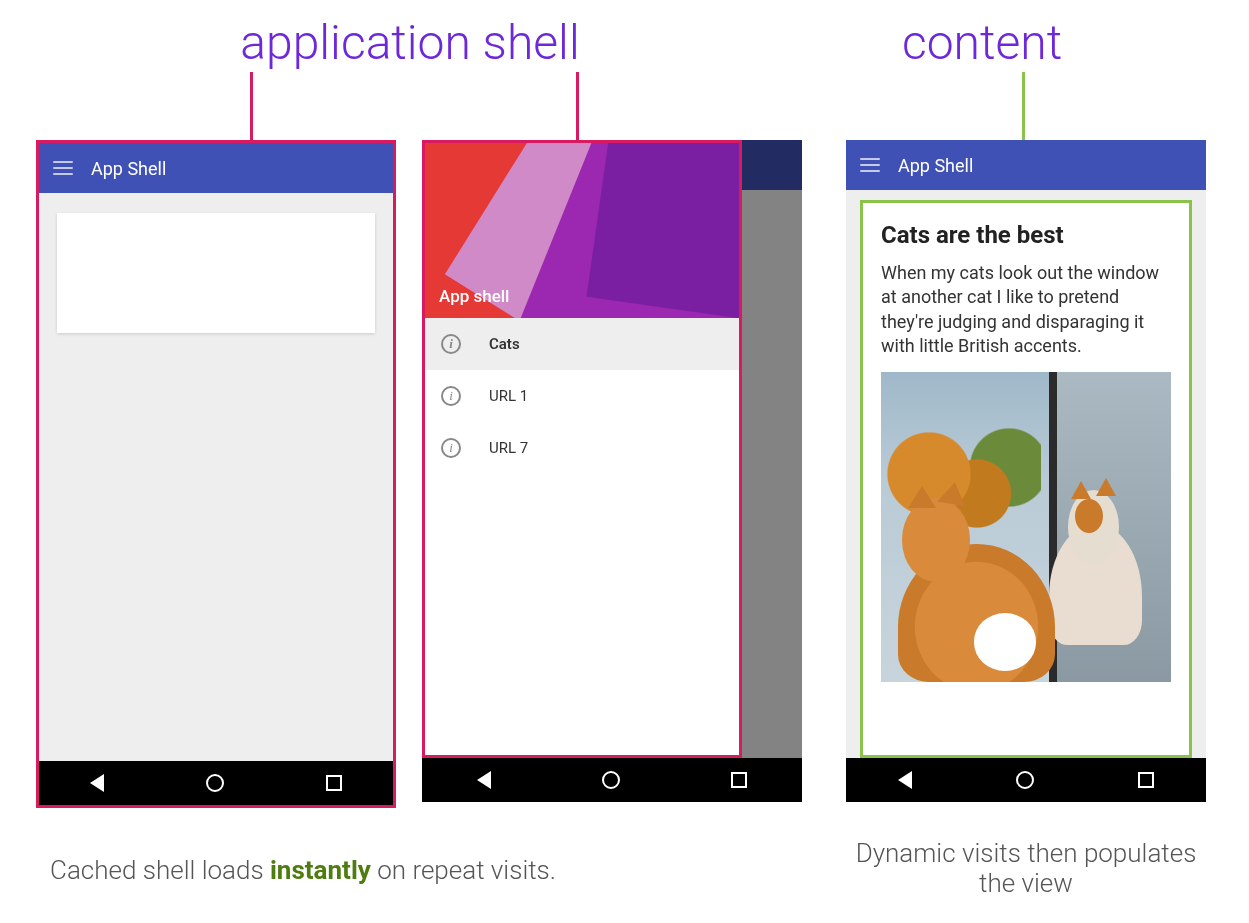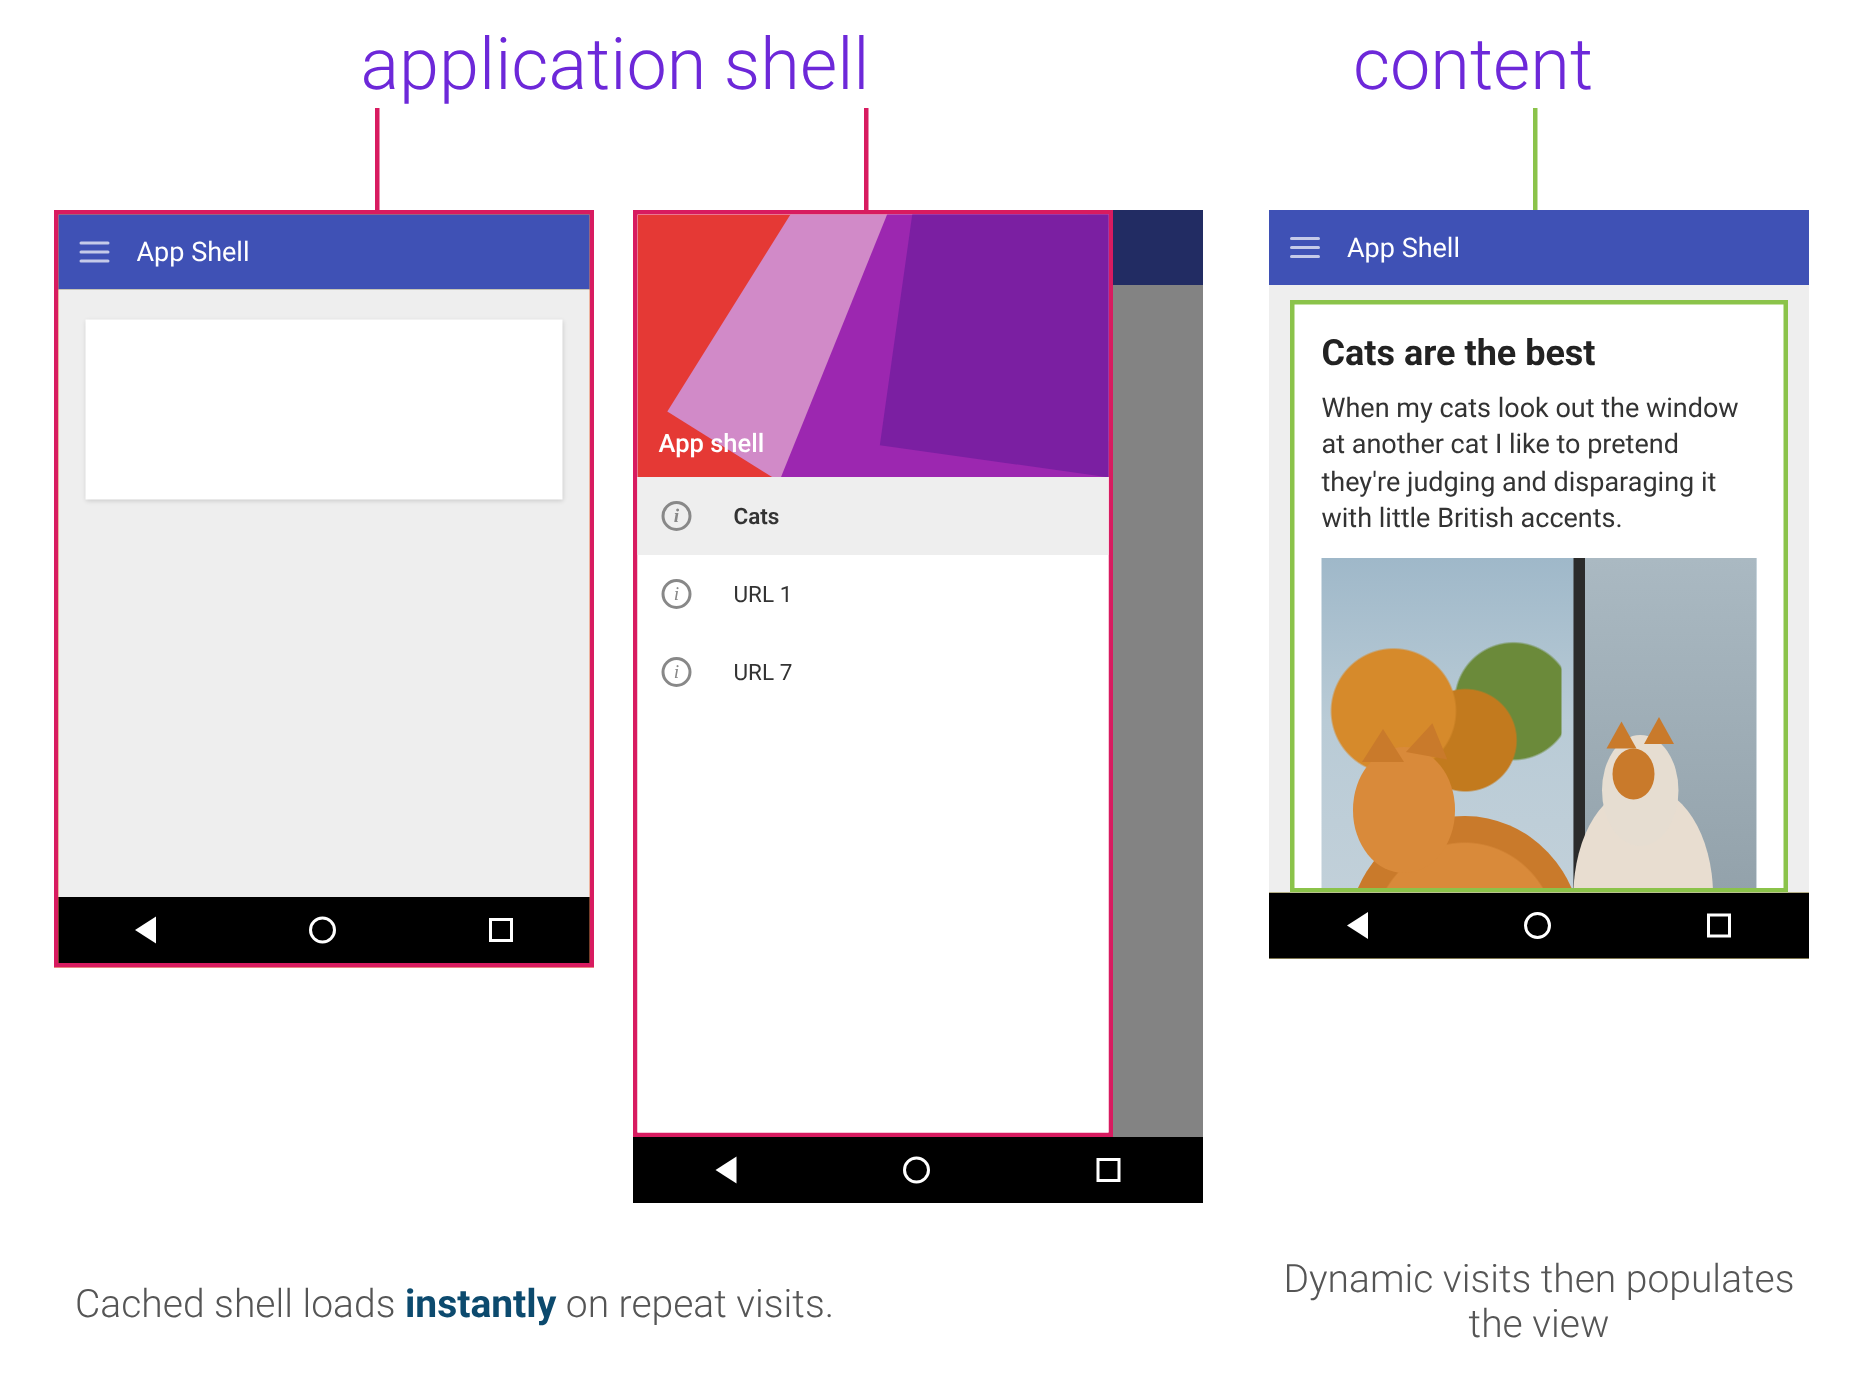--- a/index.html
+++ b/index.html
@@ -18,42 +18,42 @@
     color: #6d28d9;
     text-align: center;
   }
   .callout-line {
     position: absolute;
     width: 3px;
   }
   .phone {
     position: absolute;
     width: 360px;
-    background: #fde047;
+    background: #5eead4;
     border: 3px solid transparent;
   }
   .phone.pink { border-color: #d81b60; }
   .appbar {
     height: 50px;
     background: #3f51b5;
     color: #fff;
     display: flex;
     align-items: center;
     padding: 0 14px;
     font-size: 18px;
     font-weight: 400;
   }
   .hamburger {
     width: 20px; height: 14px;
     display: inline-flex; flex-direction: column; justify-content: space-between;
     margin-right: 18px;
   }
   .hamburger span { display:block; height:2px; background:#c5cae9; border-radius:1px; }
   .phone-body {
-    height: 405px;
+    height: 568px;
     background: #eeeeee;
     position: relative;
     overflow: hidden;
   }
   .empty-card {
     position: absolute;
     left: 18px; right: 18px; top: 20px;
     height: 120px;
     background: #fff;
     box-shadow: 0 1px 3px rgba(0,0,0,0.15);
@@ -173,21 +173,21 @@
   .cat-ear2a { left:24%; top:-6%; }
   .cat-ear2b { left:50%; top:-8%; }
   .cat-patch { position:absolute; background:#c97a2b; border-radius:50%; }
   .caption {
     position:absolute;
     font-size: 26px;
     font-weight: 300;
     color: #555;
     text-align:center;
   }
-  .caption strong { font-weight:700; color:#0c4a6e;}
+  .caption strong { font-weight:700; color:#4d7c0f;}
 </style>
 </head>
 <body>
 
 <div class="heading" style="left:140px; top:14px; width:540px;">application shell</div>
 <div class="heading" style="left:852px; top:14px; width:260px;">content</div>
 
 <div class="callout-line" style="left:250px; top:72px; height:70px; background:#d81b60;"></div>
 <div class="callout-line" style="left:576px; top:72px; height:70px; background:#d81b60;"></div>
 <div class="callout-line" style="left:1022px; top:72px; height:158px; background:#8bc34a;"></div>

